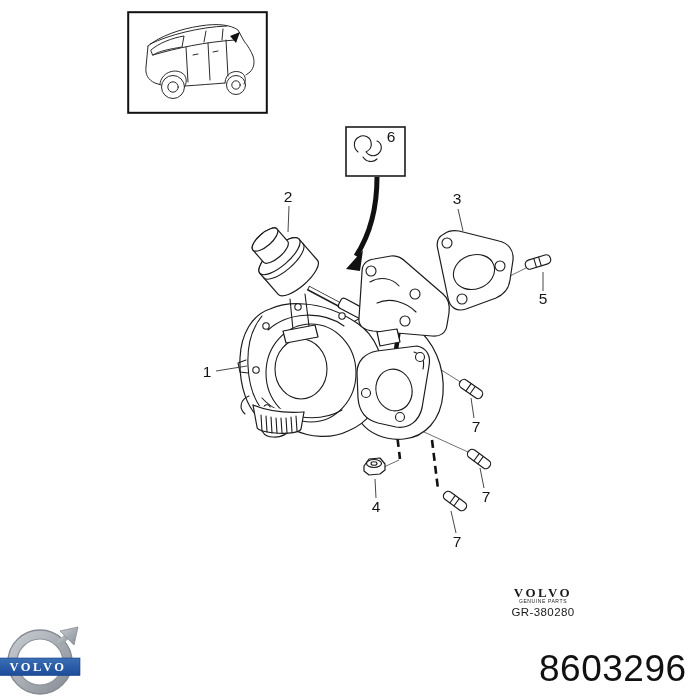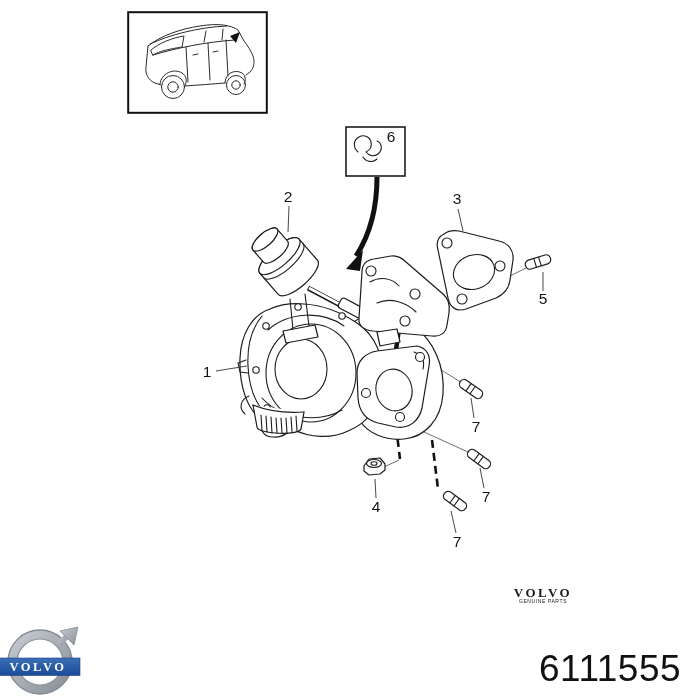--- a/index.html
+++ b/index.html
@@ -199,23 +199,24 @@
       <text class="callout" x="543" y="304">5</text>
       <text class="callout" x="476" y="432">7</text>
       <text class="callout" x="486" y="502">7</text>
       <text class="callout" x="457" y="547">7</text>
     </g>
   </svg>
 
   <div class="stamp">
     <div class="stamp-brand">VOLVO</div>
     <div class="stamp-sub">GENUINE PARTS</div>
+    <div class="stamp-ref">GR-380280</div>
   </div>
 
-  <div class="partnum">6111555</div>
+  <div class="partnum">8603296</div>
 
   <svg style="left:0;top:625px;" width="100" height="75" viewBox="0 0 100 75">
     <defs>
       <linearGradient id="bluegrad" x1="0" y1="0" x2="0" y2="1">
         <stop offset="0" stop-color="#3a6fb5"></stop>
         <stop offset="1" stop-color="#1c4c99"></stop>
       </linearGradient>
       <linearGradient id="metalgrad" x1="0" y1="0" x2="1" y2="1">
         <stop offset="0" stop-color="#c6cbd1"></stop>
         <stop offset="1" stop-color="#8a9097"></stop>

